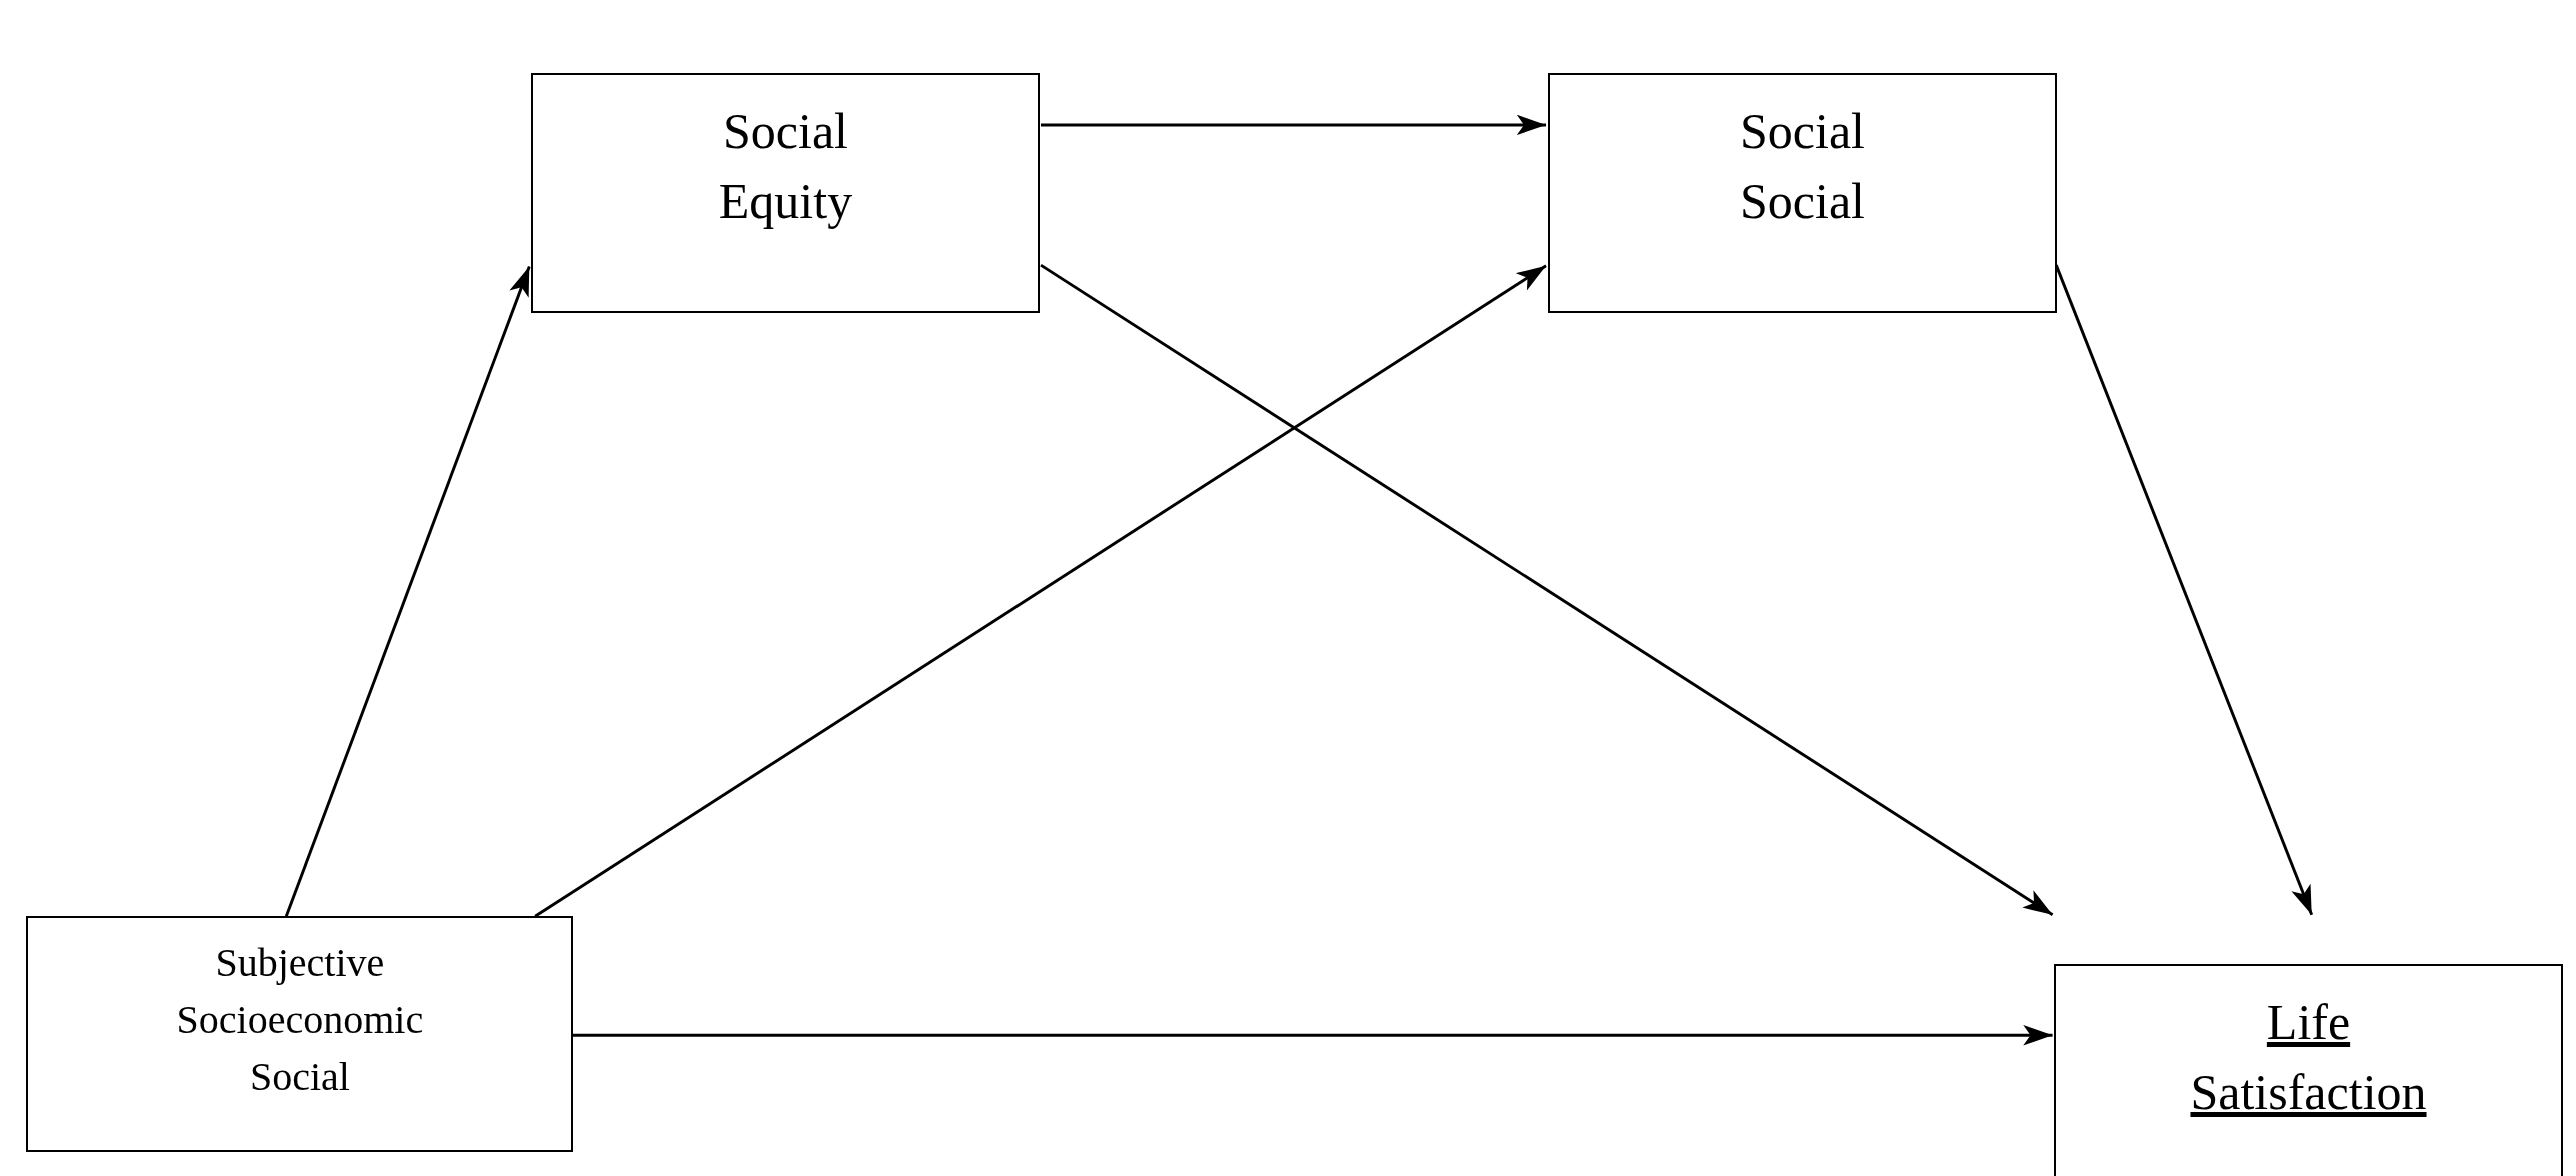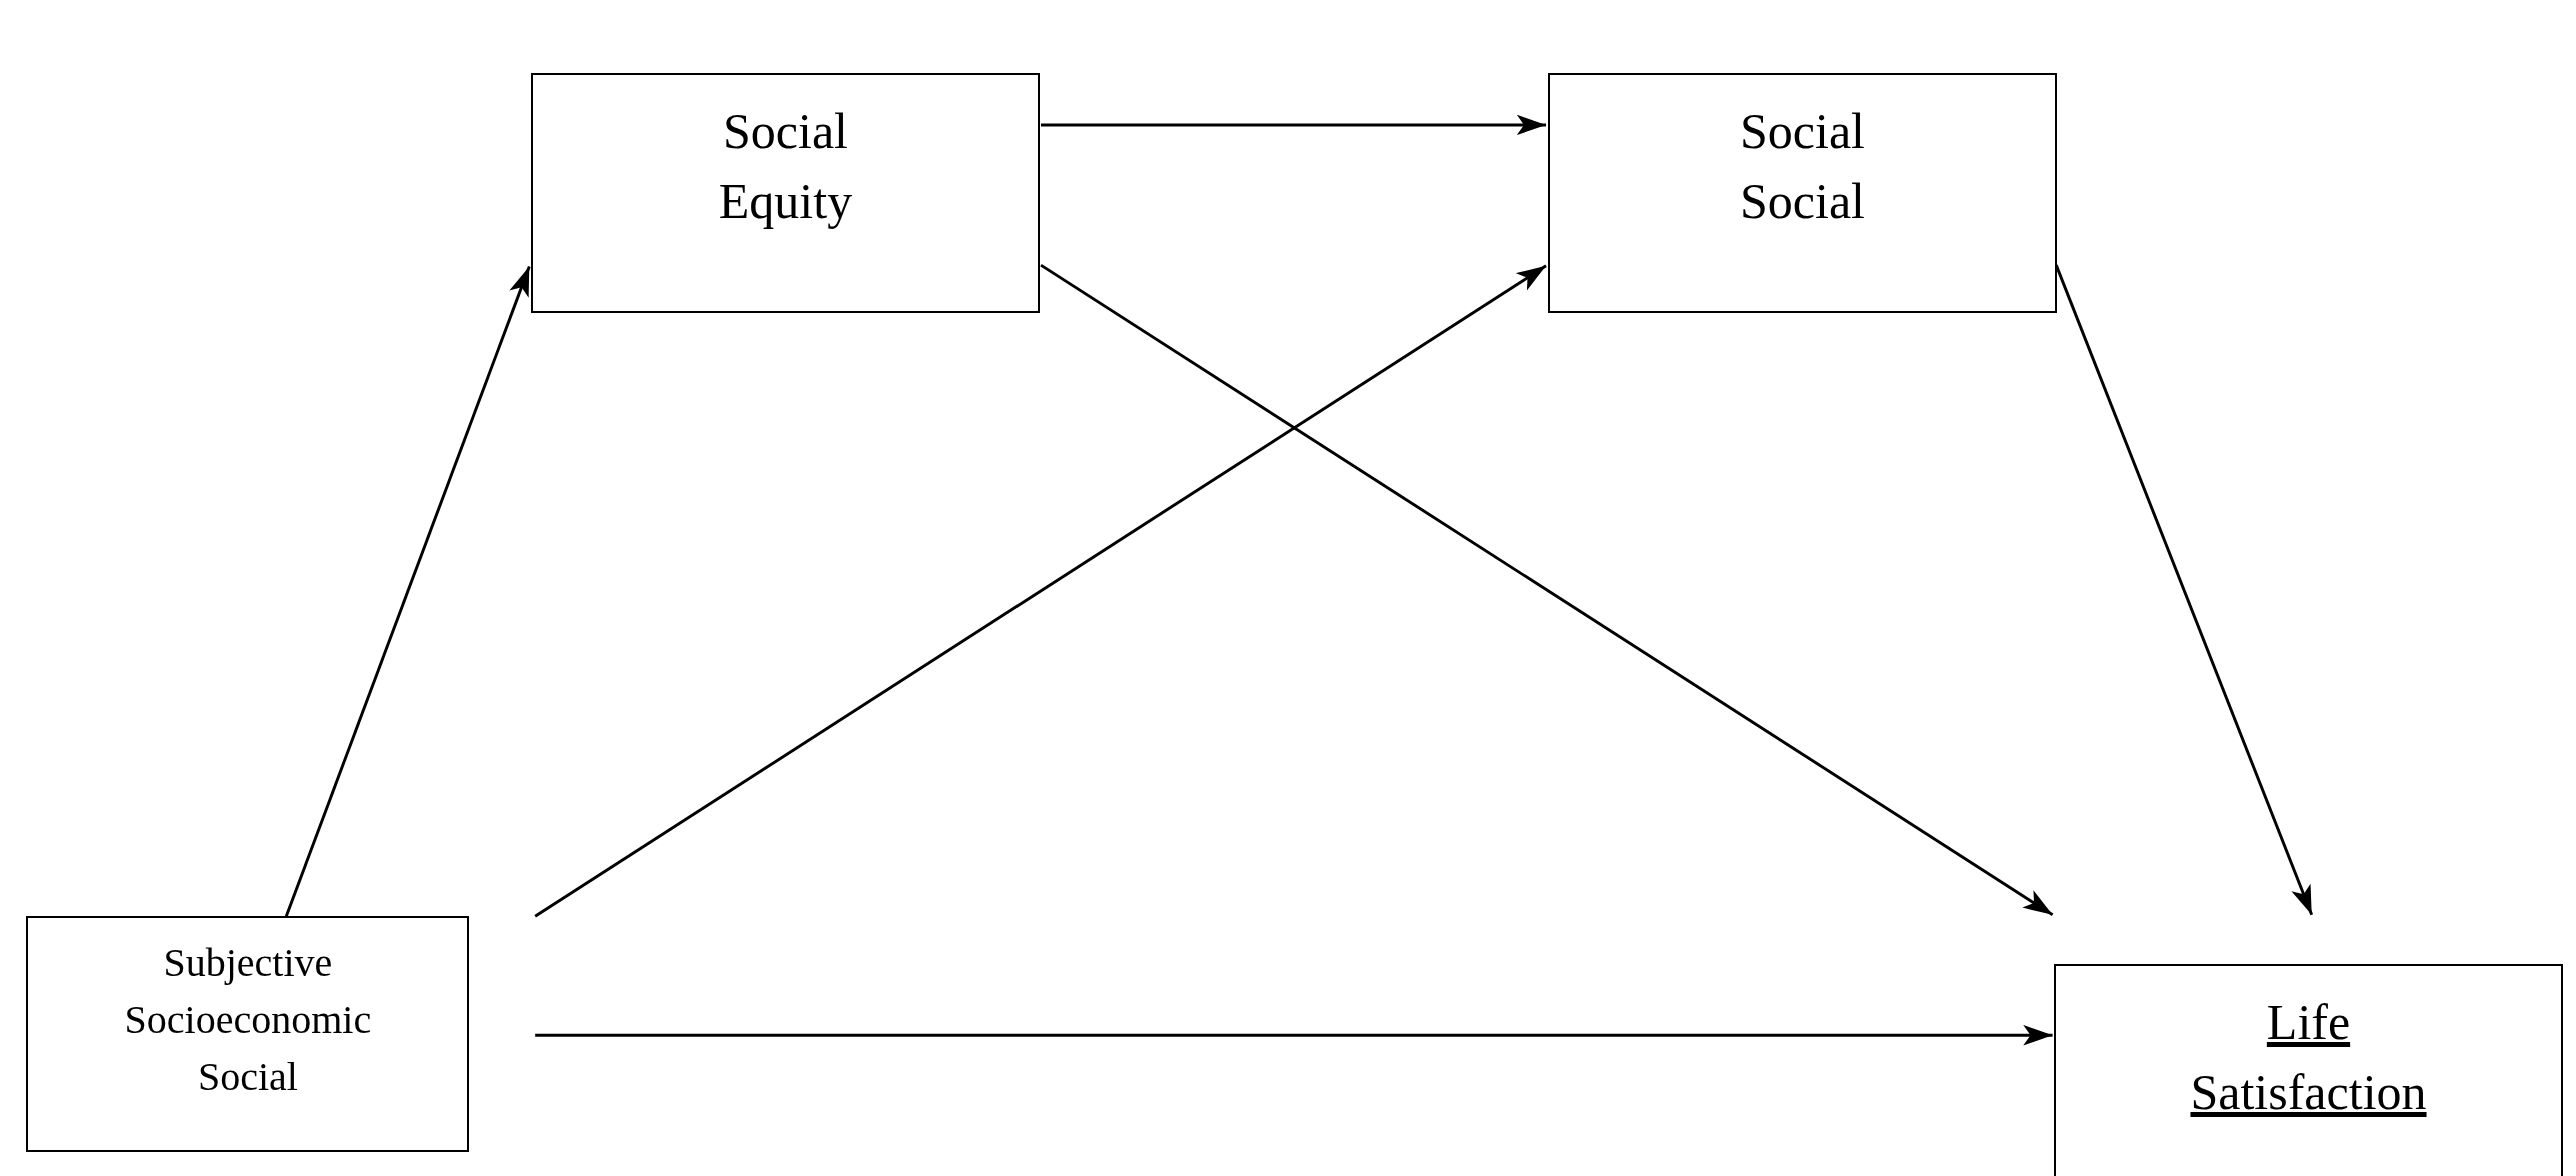--- a/index.html
+++ b/index.html
@@ -40,21 +40,21 @@
     padding-top: 20.6px;
     margin-top: 48px;
   }
   .node-small {
     font-size: 40px;
     line-height: 57px;
     padding-top: 16px;
   }
   #node-social-equity      { left: 531px;  top: 25px;   width: 509px; height: 240px; }
   #node-social-trust       { left: 1548px; top: 25px;   width: 509px; height: 240px; }
-  #node-subjective-ses     { left: 26.4px;   top: 916px; width: 443px; height: 236px; }
+  #node-subjective-ses     { left: 26.4px;   top: 916px; width: 547px; height: 236px; }
   #node-life-satisfaction  { left: 2054px; top: 916px; width: 509px; height: 236px; text-decoration: underline; }
 </style>
 </head>
 <body>
 
 <div class="canvas">
 
   <svg class="arrows-layer" viewBox="0 0 3509 1603" xmlns="http://www.w3.org/2000/svg">
     <defs>
       <marker id="arrowhead" markerUnits="userSpaceOnUse" markerWidth="44" markerHeight="30" refX="40" refY="14" orient="auto">

